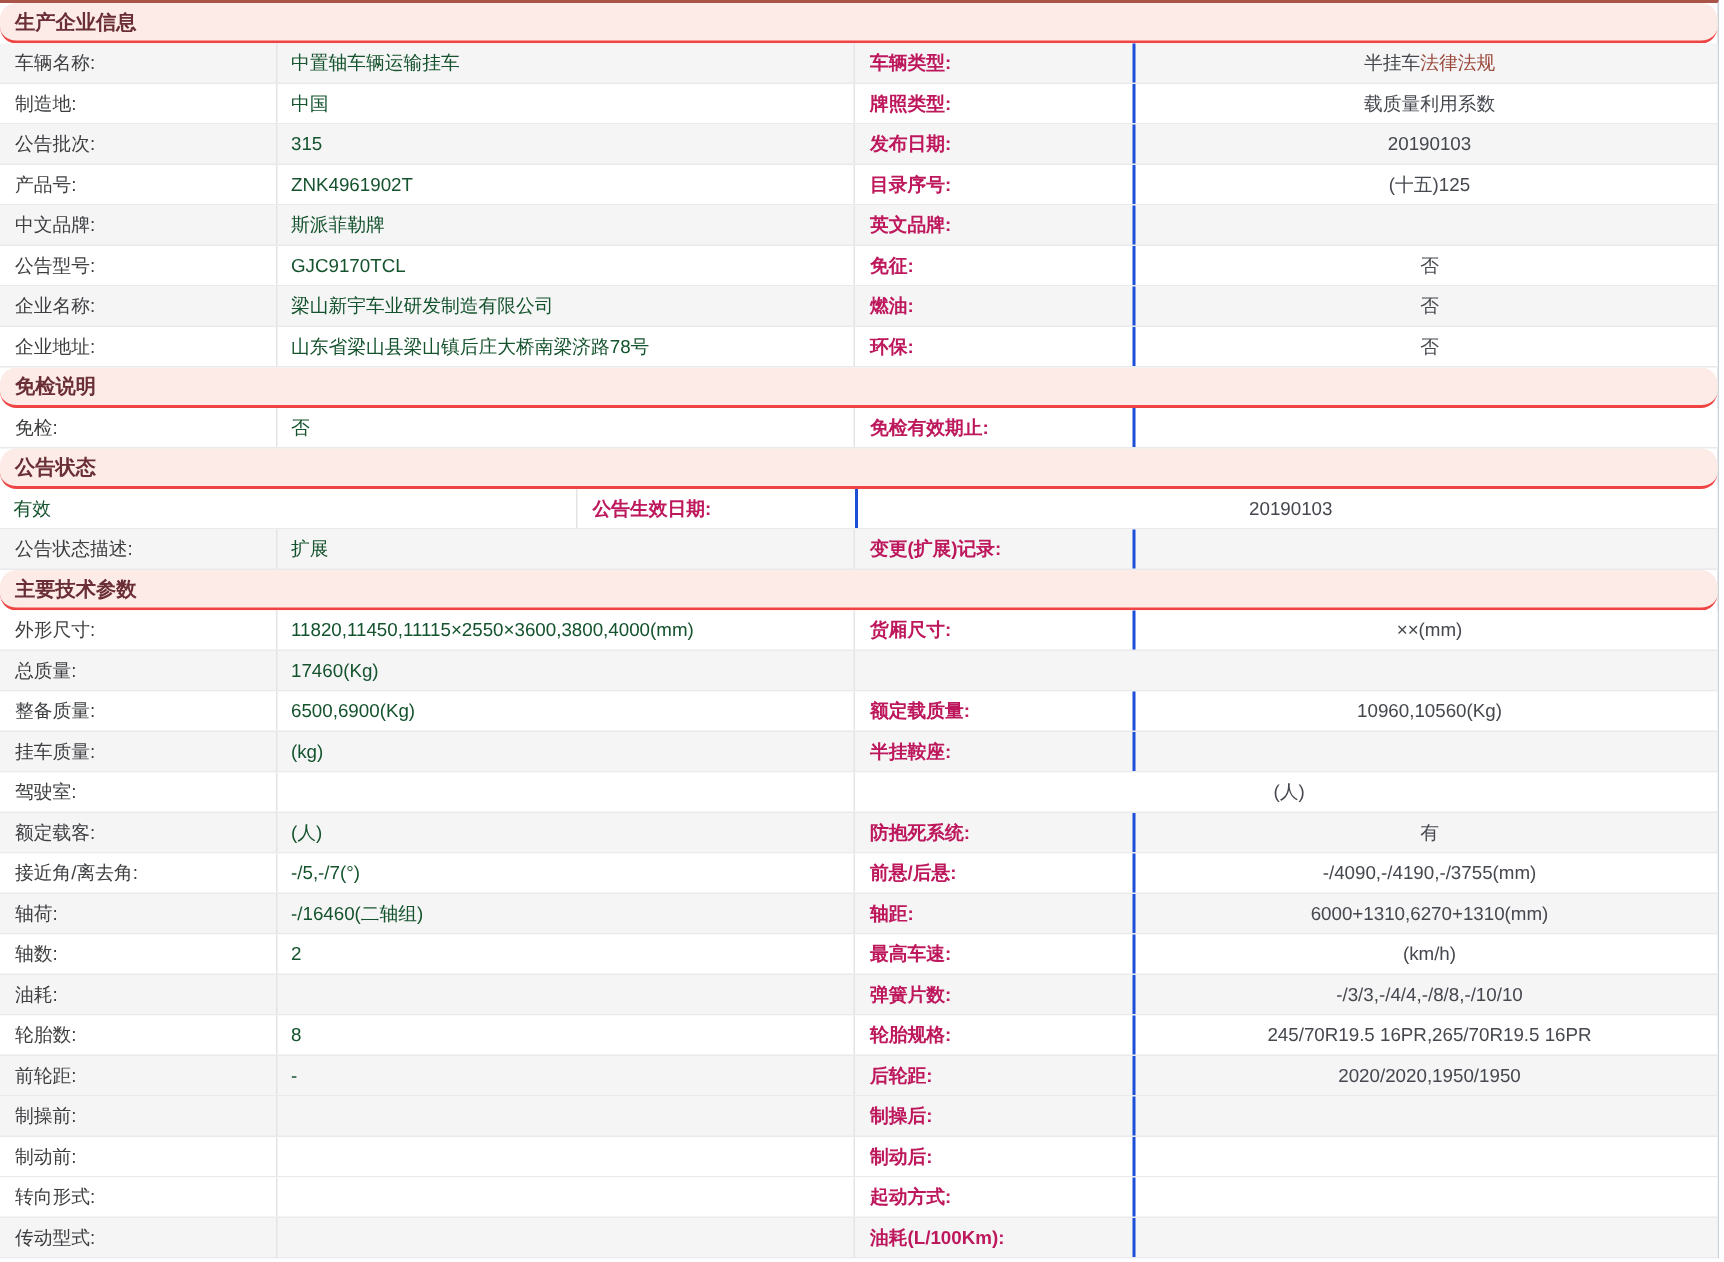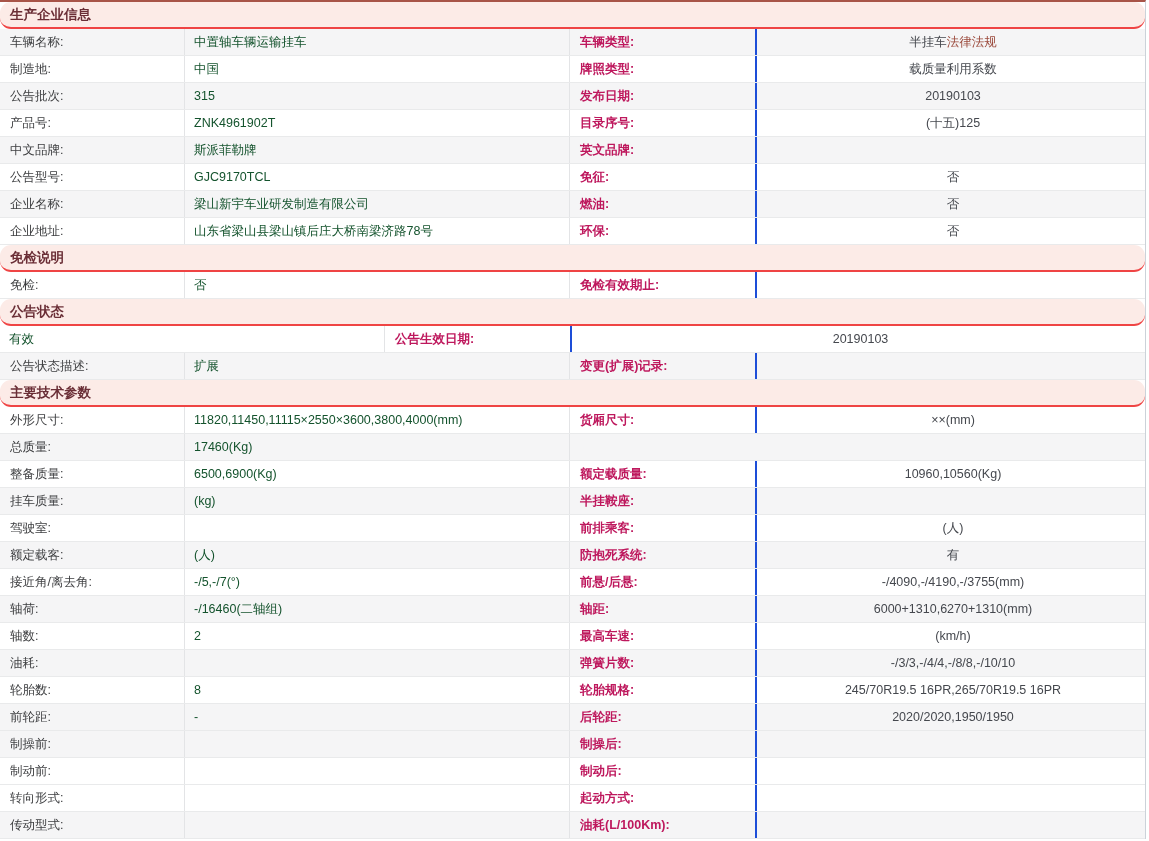--- a/index.html
+++ b/index.html
@@ -137,21 +137,20 @@
     </div>
     <div class="row shaded">
       <div class="cell label1">挂车质量:</div>
       <div class="cell value1">(kg)</div>
       <div class="cell label2">半挂鞍座:</div>
       <div class="cell value2"></div>
     </div>
     <div class="row">
       <div class="cell label1">驾驶室:</div>
       <div class="cell value1"></div>
-      <div class="cell label2">前排乘客:</div>
       <div class="cell value2">(人)</div>
     </div>
     <div class="row shaded">
       <div class="cell label1">额定载客:</div>
       <div class="cell value1">(人)</div>
       <div class="cell label2">防抱死系统:</div>
       <div class="cell value2">有</div>
     </div>
     <div class="row">
       <div class="cell label1">接近角/离去角:</div>

